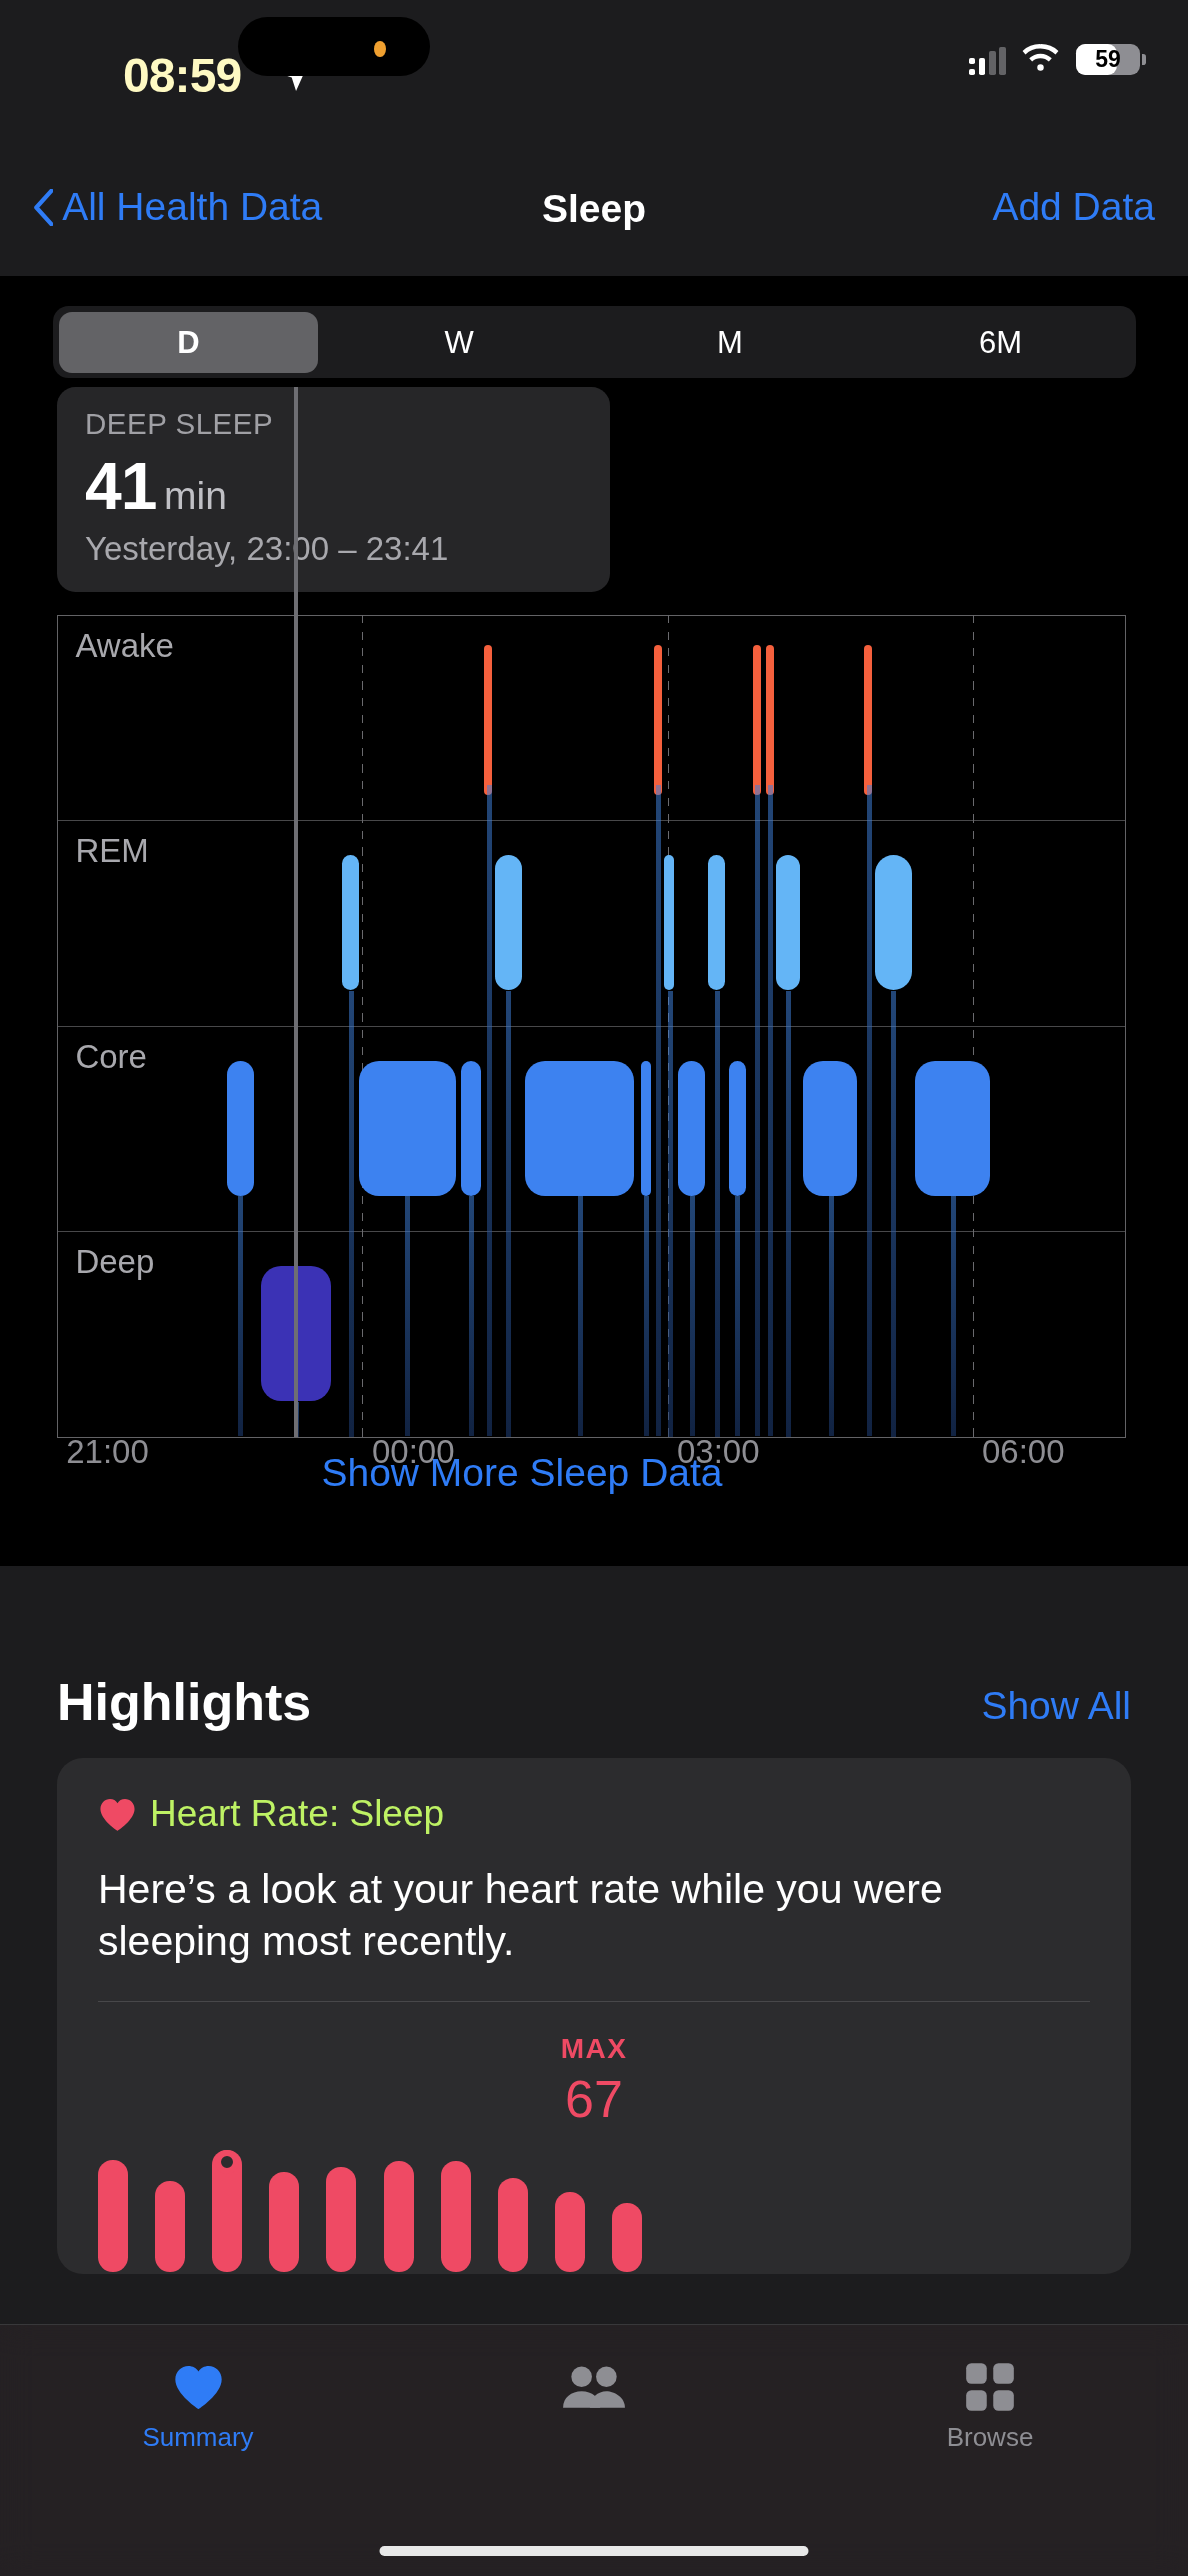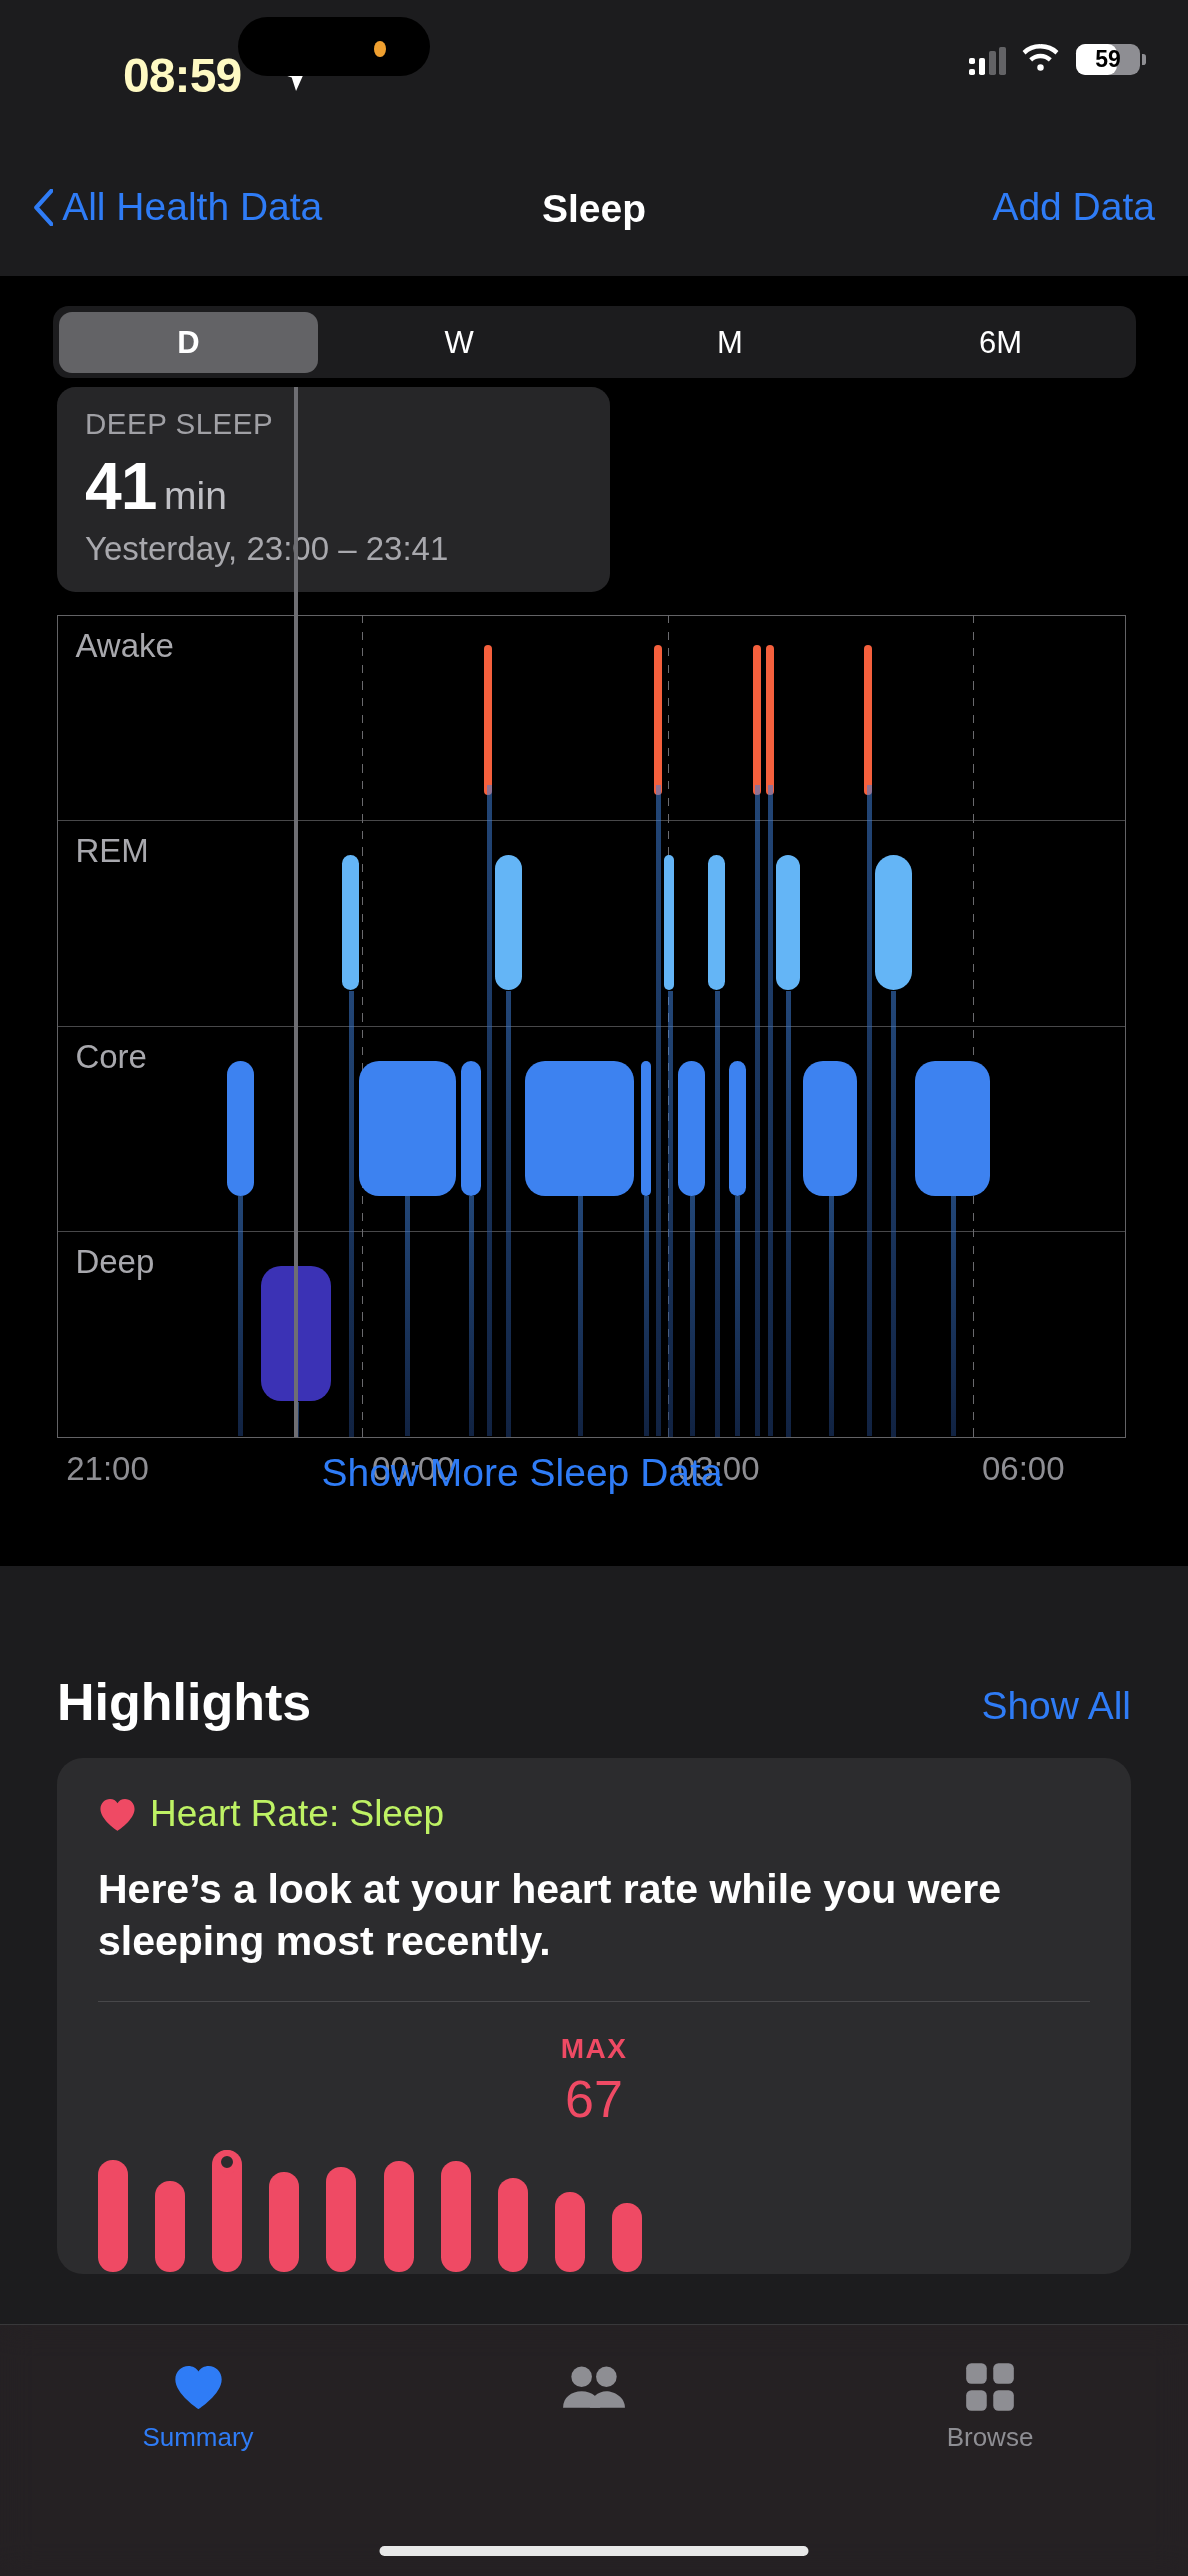--- a/index.html
+++ b/index.html
@@ -94,21 +94,21 @@
   }
   .hrow:first-child{ border-top:1.4px solid #636366; }
   .hrow-label{
     position:absolute; left:18.4px; top:11px; font-size:33px; color:#a8a8ad;
   }
   .axisline{ position:absolute; left:0; top:822px; width:1069px; height:1.4px; background:#636366;}
   .vgrid{ position:absolute; top:0; width:1.4px; height:822px;
           background:repeating-linear-gradient(to bottom,#6a6a6e 0 8.3px,transparent 8.3px 16.6px); }
   .vaxis-left{ position:absolute; left:0; top:0; width:1.4px; height:822px; background:#636366;}
   .vaxis-right{ position:absolute; right:0; top:0; width:1.4px; height:822px; background:#636366;}
-  .xlabels{ position:absolute; top:829px; left:0; width:1069px; height:55px;}
+  .xlabels{ position:absolute; top:812px; left:0; width:1069px; height:55px;}
   .xlab{ position:absolute; font-size:33px; color:#8e8e93; top:5.5px; }
   .cursor{ position:absolute; top:-228px; width:3.7px; height:1050px; background:#6e6e73; }
 
   .seg-block{ position:absolute; border-radius:11px; }
   .stem{ position:absolute; width:4.6px; background:linear-gradient(to bottom,#3e7fd8,#1f3f78); }
 
   .showmore{
     position:absolute; left:0; top:1175px; width:1044px; text-align:center;
     font-size:39px; color:#2f7cf6; cursor:pointer;
   }
@@ -120,21 +120,21 @@
   }
   .hl-head{ position:absolute; left:57px; top:106px; font-size:52px; font-weight:700; color:#fff;}
   .hl-all{ position:absolute; right:57px; top:118px; font-size:39px; color:#2f7cf6; cursor:pointer;}
   .hl-card{
     position:absolute; left:57px; top:192px; width:1074px; height:516px;
     background:#2c2c2e; border-radius:26px; padding:35px 41px 0 41px; overflow:hidden;
   }
   .hl-cat{ display:flex; align-items:center; gap:13px; }
   .heart-ic{ width:39px; height:37px; }
   .hl-cat-txt{ font-size:37px; color:#bef264; font-weight:500; }
-  .hl-body{ margin-top:28px; font-size:41px; line-height:1.28; color:#fff; font-weight:700;}
+  .hl-body{ margin-top:28px; font-size:41px; line-height:1.28; color:#fff; font-weight:400;}
   .hl-sep{ margin-top:33px; height:1.4px; background:#48484a; }
   .hl-max-lbl{ margin-top:31px; text-align:center; font-size:28px; font-weight:700; color:#ef4a64; letter-spacing:1.4px;}
   .hl-max-val{ text-align:center; font-size:52px; color:#ef4a64; margin-top:3.7px; }
   .hr-chart{ position:absolute; left:41px; right:41px; top:385px; height:129px; }
   .hr-bar{ position:absolute; bottom:0; width:29.5px; border-radius:14.7px; background:#ef4a64; }
   .hr-max-ring{ position:absolute; width:24px; height:24px; border-radius:50%; border:6.4px solid #ef4a64; background:#2c2c2e; }
 
   
   .tabbar{
     position:absolute; left:0; bottom:0; width:1188px; height:252px;

